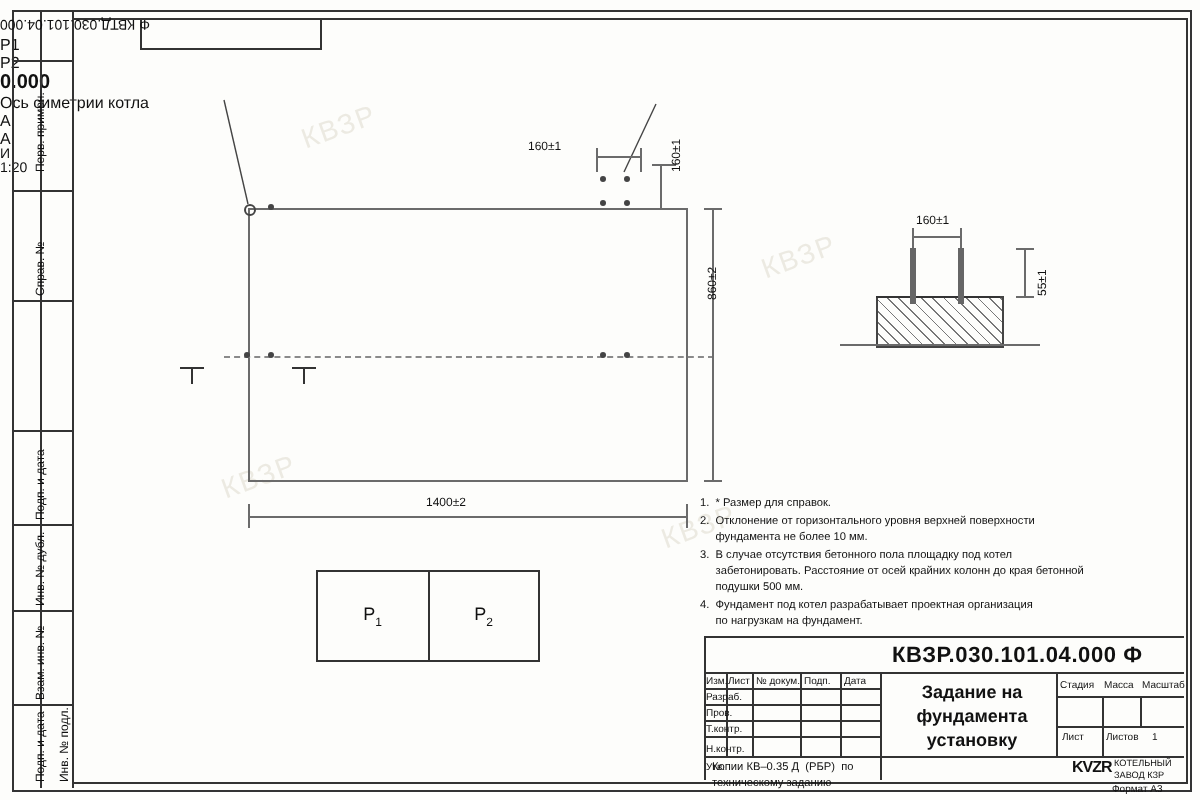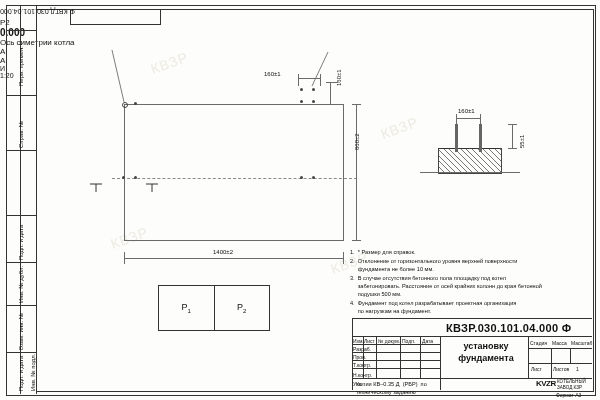--- a/index.html
+++ b/index.html
@@ -87,20 +87,21 @@
   <div class="abs" style="left:122px;top:176px;width:3px;height:3px;background:#444;border-radius:50%;"></div>
   <div class="abs" style="left:134px;top:176px;width:3px;height:3px;background:#444;border-radius:50%;"></div>
   <div class="abs" style="left:300px;top:176px;width:3px;height:3px;background:#444;border-radius:50%;"></div>
   <div class="abs" style="left:312px;top:176px;width:3px;height:3px;background:#444;border-radius:50%;"></div>
 
   
   <svg class="abs" style="left:100px;top:40px;width:260px;height:80px;">
     <line x1="12" y1="10" x2="24" y2="62" stroke="#444" stroke-width="0.7"></line>
     <line x1="228" y1="12" x2="212" y2="46" stroke="#444" stroke-width="0.7"></line>
   </svg>
+  <div class="txt8" style="left:104px;top:38px;">P1</div>
   <div class="txt8" style="left:322px;top:40px;">P2</div>
 
   
   <div class="txt9 bold" style="left:122px;top:108px;font-size:10px;">0.000</div>
   <div class="txt8" style="left:122px;top:130px;font-size:8px;">Ось симетрии котла</div>
 
   
   <div class="ln thin" style="left:298px;top:78px;width:22px;height:1px;"></div>
   <div class="ln thin" style="left:298px;top:74px;width:1px;height:12px;"></div>
   <div class="ln thin" style="left:320px;top:74px;width:1px;height:12px;"></div>
@@ -212,22 +213,23 @@
 
   <div class="txt lbl-small" style="left:353px;top:346px;">Разраб.</div>
   <div class="txt lbl-small" style="left:353px;top:354px;">Пров.</div>
   <div class="txt lbl-small" style="left:353px;top:362px;">Т.контр.</div>
   <div class="txt lbl-small" style="left:353px;top:372px;">Н.контр.</div>
   <div class="txt lbl-small" style="left:353px;top:381px;">Утв.</div>
 
   <div class="abs title-main" style="left:446px;top:322px;">КВЗР.030.101.04.000  Ф</div>
 
   <div class="abs" style="left:444px;top:340px;width:84px;text-align:center;font-size:9px;font-weight:bold;line-height:12px;">
+    <div>Задание на</div>
+    <div>фундамента</div>
     <div>установку</div>
-    <div>фундамента</div>
   </div>
 
   <div class="txt lbl-small" style="left:530px;top:340px;">Стадия</div>
   <div class="txt lbl-small" style="left:552px;top:340px;">Масса</div>
   <div class="txt lbl-small" style="left:571px;top:340px;">Масштаб</div>
   <div class="txt7" style="left:536px;top:352px;">И</div>
   <div class="txt7" style="left:556px;top:352px;"></div>
   <div class="txt7" style="left:573px;top:352px;">1:20</div>
   <div class="txt lbl-small" style="left:531px;top:366px;">Лист</div>
   <div class="txt lbl-small" style="left:553px;top:366px;">Листов</div>

